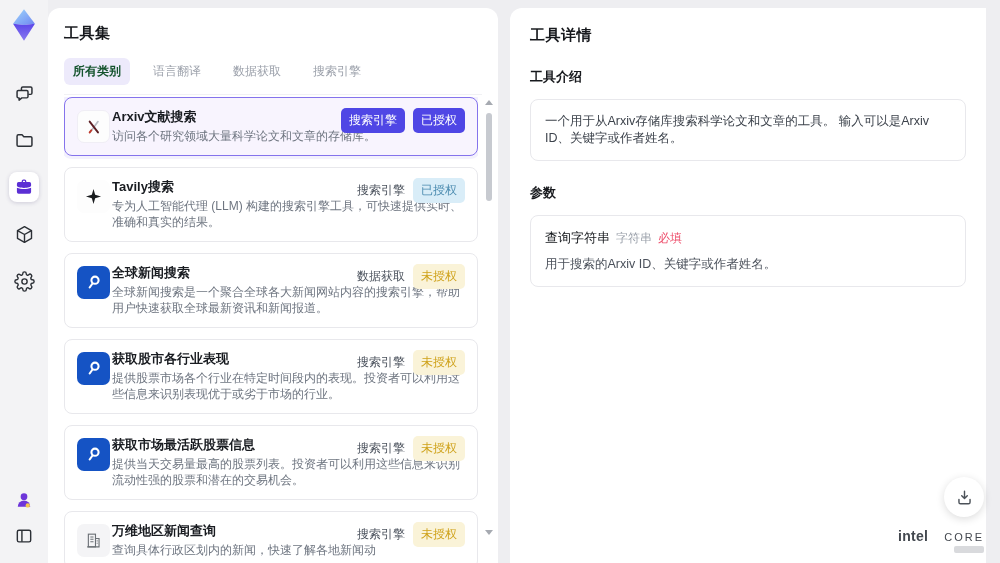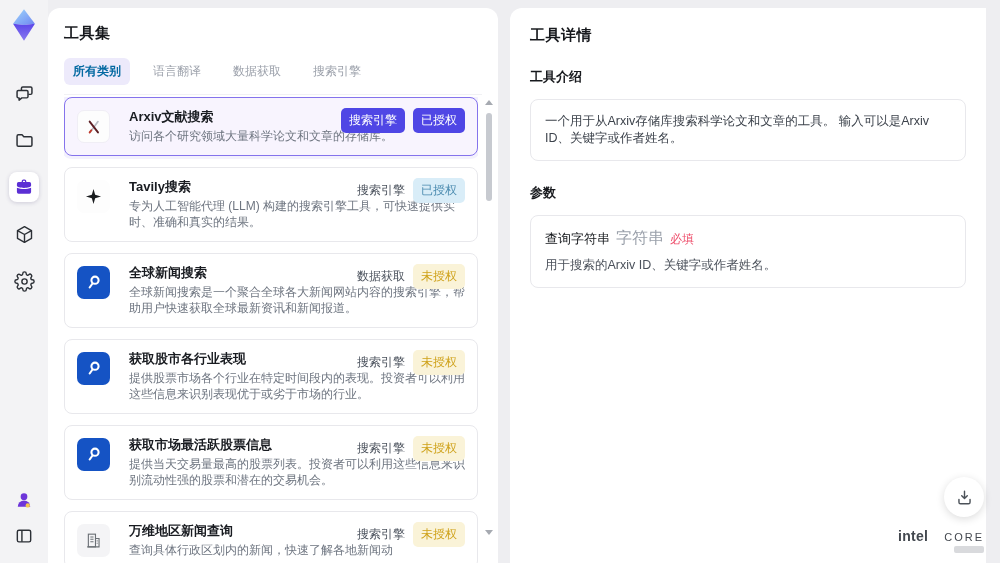--- a/index.html
+++ b/index.html
@@ -21,25 +21,25 @@
   .list-card { position:absolute; left:48px; top:8px; width:450px; height:555px;
     background:#fff; border-radius:12px 12px 0 0; overflow:hidden; }
   .detail-card { position:absolute; left:510px; top:8px; width:476px; height:555px;
     background:#fff; border-radius:12px 0 0 0; padding:18px 20px; }
   
   .list-head { padding:16px 16px 16px 16px; }
   .list-title { font-size:15px; font-weight:bold; letter-spacing:.5px; }
   .tabs { display:flex; align-items:center; gap:14px; margin-top:15px; padding-bottom:9px;
     border-bottom:1px solid #f1f1f4; font-size:12px; }
   .tab { color:#9ca1ab; padding:5px 9px; border-radius:6px; cursor:pointer; white-space:nowrap; }
-  .tab.active { background:#edeafb; color:#0369a1; font-weight:bold;text-align:right; }
+  .tab.active { background:#edeafb; color:#14532d; font-weight:bold;text-align:right; }
   
   .tool-list { position:absolute; left:16px; right:20px; top:89px; bottom:0; overflow:hidden; }
   .tool-item { position:relative; border:1px solid #e8e8ec; border-radius:8px; background:#fff;
-    padding:10px 12px; margin-bottom:11px; display:flex; gap:19px; cursor:pointer; }
+    padding:10px 12px; margin-bottom:11px; display:flex; gap:2px; cursor:pointer; }
   .tool-item.selected { border:1.5px solid #8573ec; background:#f8f4fe;
     box-shadow:0 0 0 3px rgba(133,115,236,.10); }
   .t-icon { flex:0 0 auto; width:33px; height:33px; border-radius:7px; display:flex;
     align-items:center; justify-content:center; margin-top:2px; }
   .ic-arxiv { background:#fdfdfd; border:1px solid #f0eef5; }
   .ic-tavily { background:#fdfdfd; }
   .ic-blue { background:#1553c4; }
   .ic-news { background:#f4f4f6; }
   .t-body { flex:1 1 auto; min-width:0; }
   .t-title { font-size:13px; font-weight:bold; color:#191c21; line-height:17px; padding-right:60px; }
@@ -55,21 +55,21 @@
   .sb-arrow { width:0; height:0; border-left:4px solid transparent; border-right:4px solid transparent; margin:0 auto; }
   .sb-arrow.up { border-bottom:5px solid #a6aab1; }
   .sb-arrow.down { border-top:5px solid #a6aab1; position:absolute; bottom:0; left:0; right:0; margin:auto; }
   .sb-thumb { width:6px; margin:8px auto 0; height:88px; background:#c7cad0; border-radius:3px; }
   
   .detail-title { font-size:15px; font-weight:bold; letter-spacing:.5px; }
   .section-h { font-size:13px; font-weight:bold; margin-top:23px; }
   .detail-box { border:1px solid #e8e8ec; border-radius:8px; padding:13px 14px; margin-top:13px;
     font-size:12.5px; color:#3d434c; line-height:17px; }
   .param-name { font-size:13px; font-weight:normal; color:#14171b; }
-  .param-type { font-size:16px; color:#9aa0aa; margin-left:6px; }
+  .param-type { font-size:12px; color:#9aa0aa; margin-left:6px; }
   .param-req { font-size:12px; color:#ee4f6c; margin-left:6px;text-align:right; }
   .param-desc { font-size:12.5px; color:#4b515b; margin-top:9px; }
   
   .fab { position:absolute; right:16px; bottom:46px; width:40px; height:40px; border-radius:50%;
     background:#fff; box-shadow:0 2px 8px rgba(0,0,0,.14); display:flex; align-items:center;
     justify-content:center; cursor:pointer; z-index:3; }
   .brand { position:absolute; right:16px; bottom:10px; text-align:center; z-index:3; }
   .brand-row { display:flex; align-items:baseline; gap:16px; justify-content:center; }
   .intel-word { font-size:14px; font-weight:bold; color:#43484f; letter-spacing:.3px; }
   .core-word { font-size:11px; color:#43484f; text-transform:uppercase; letter-spacing:2px; }

